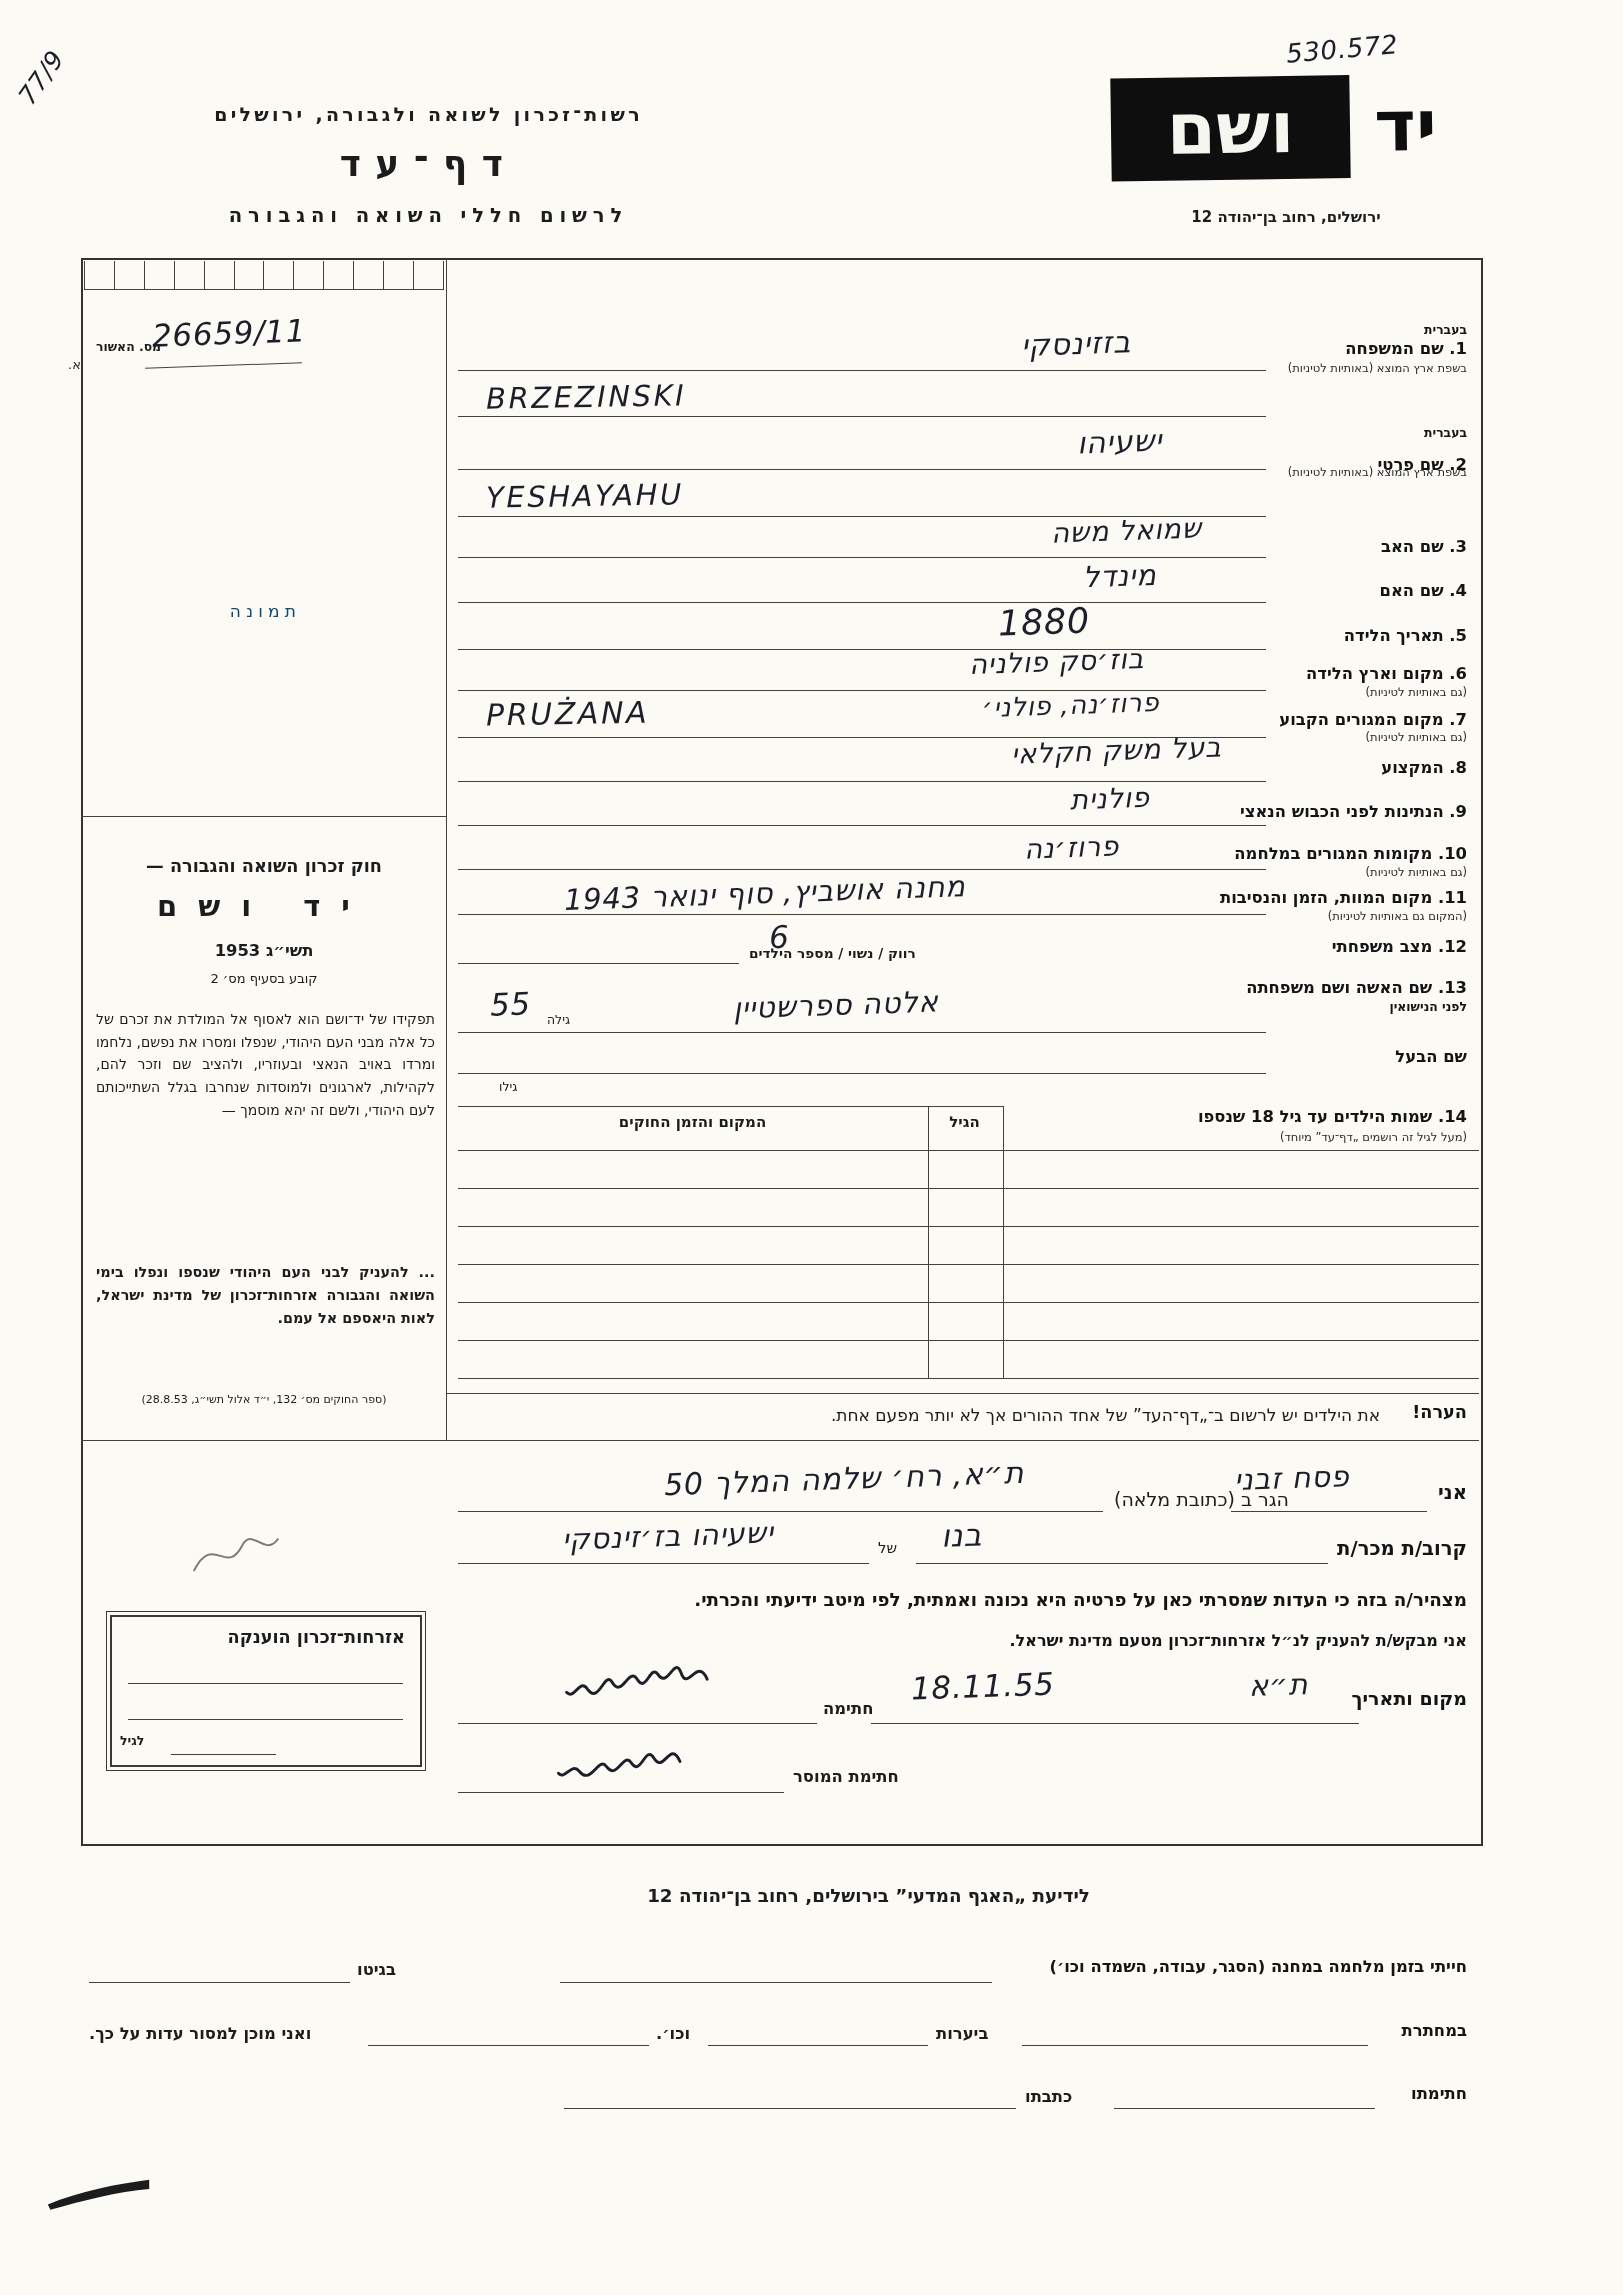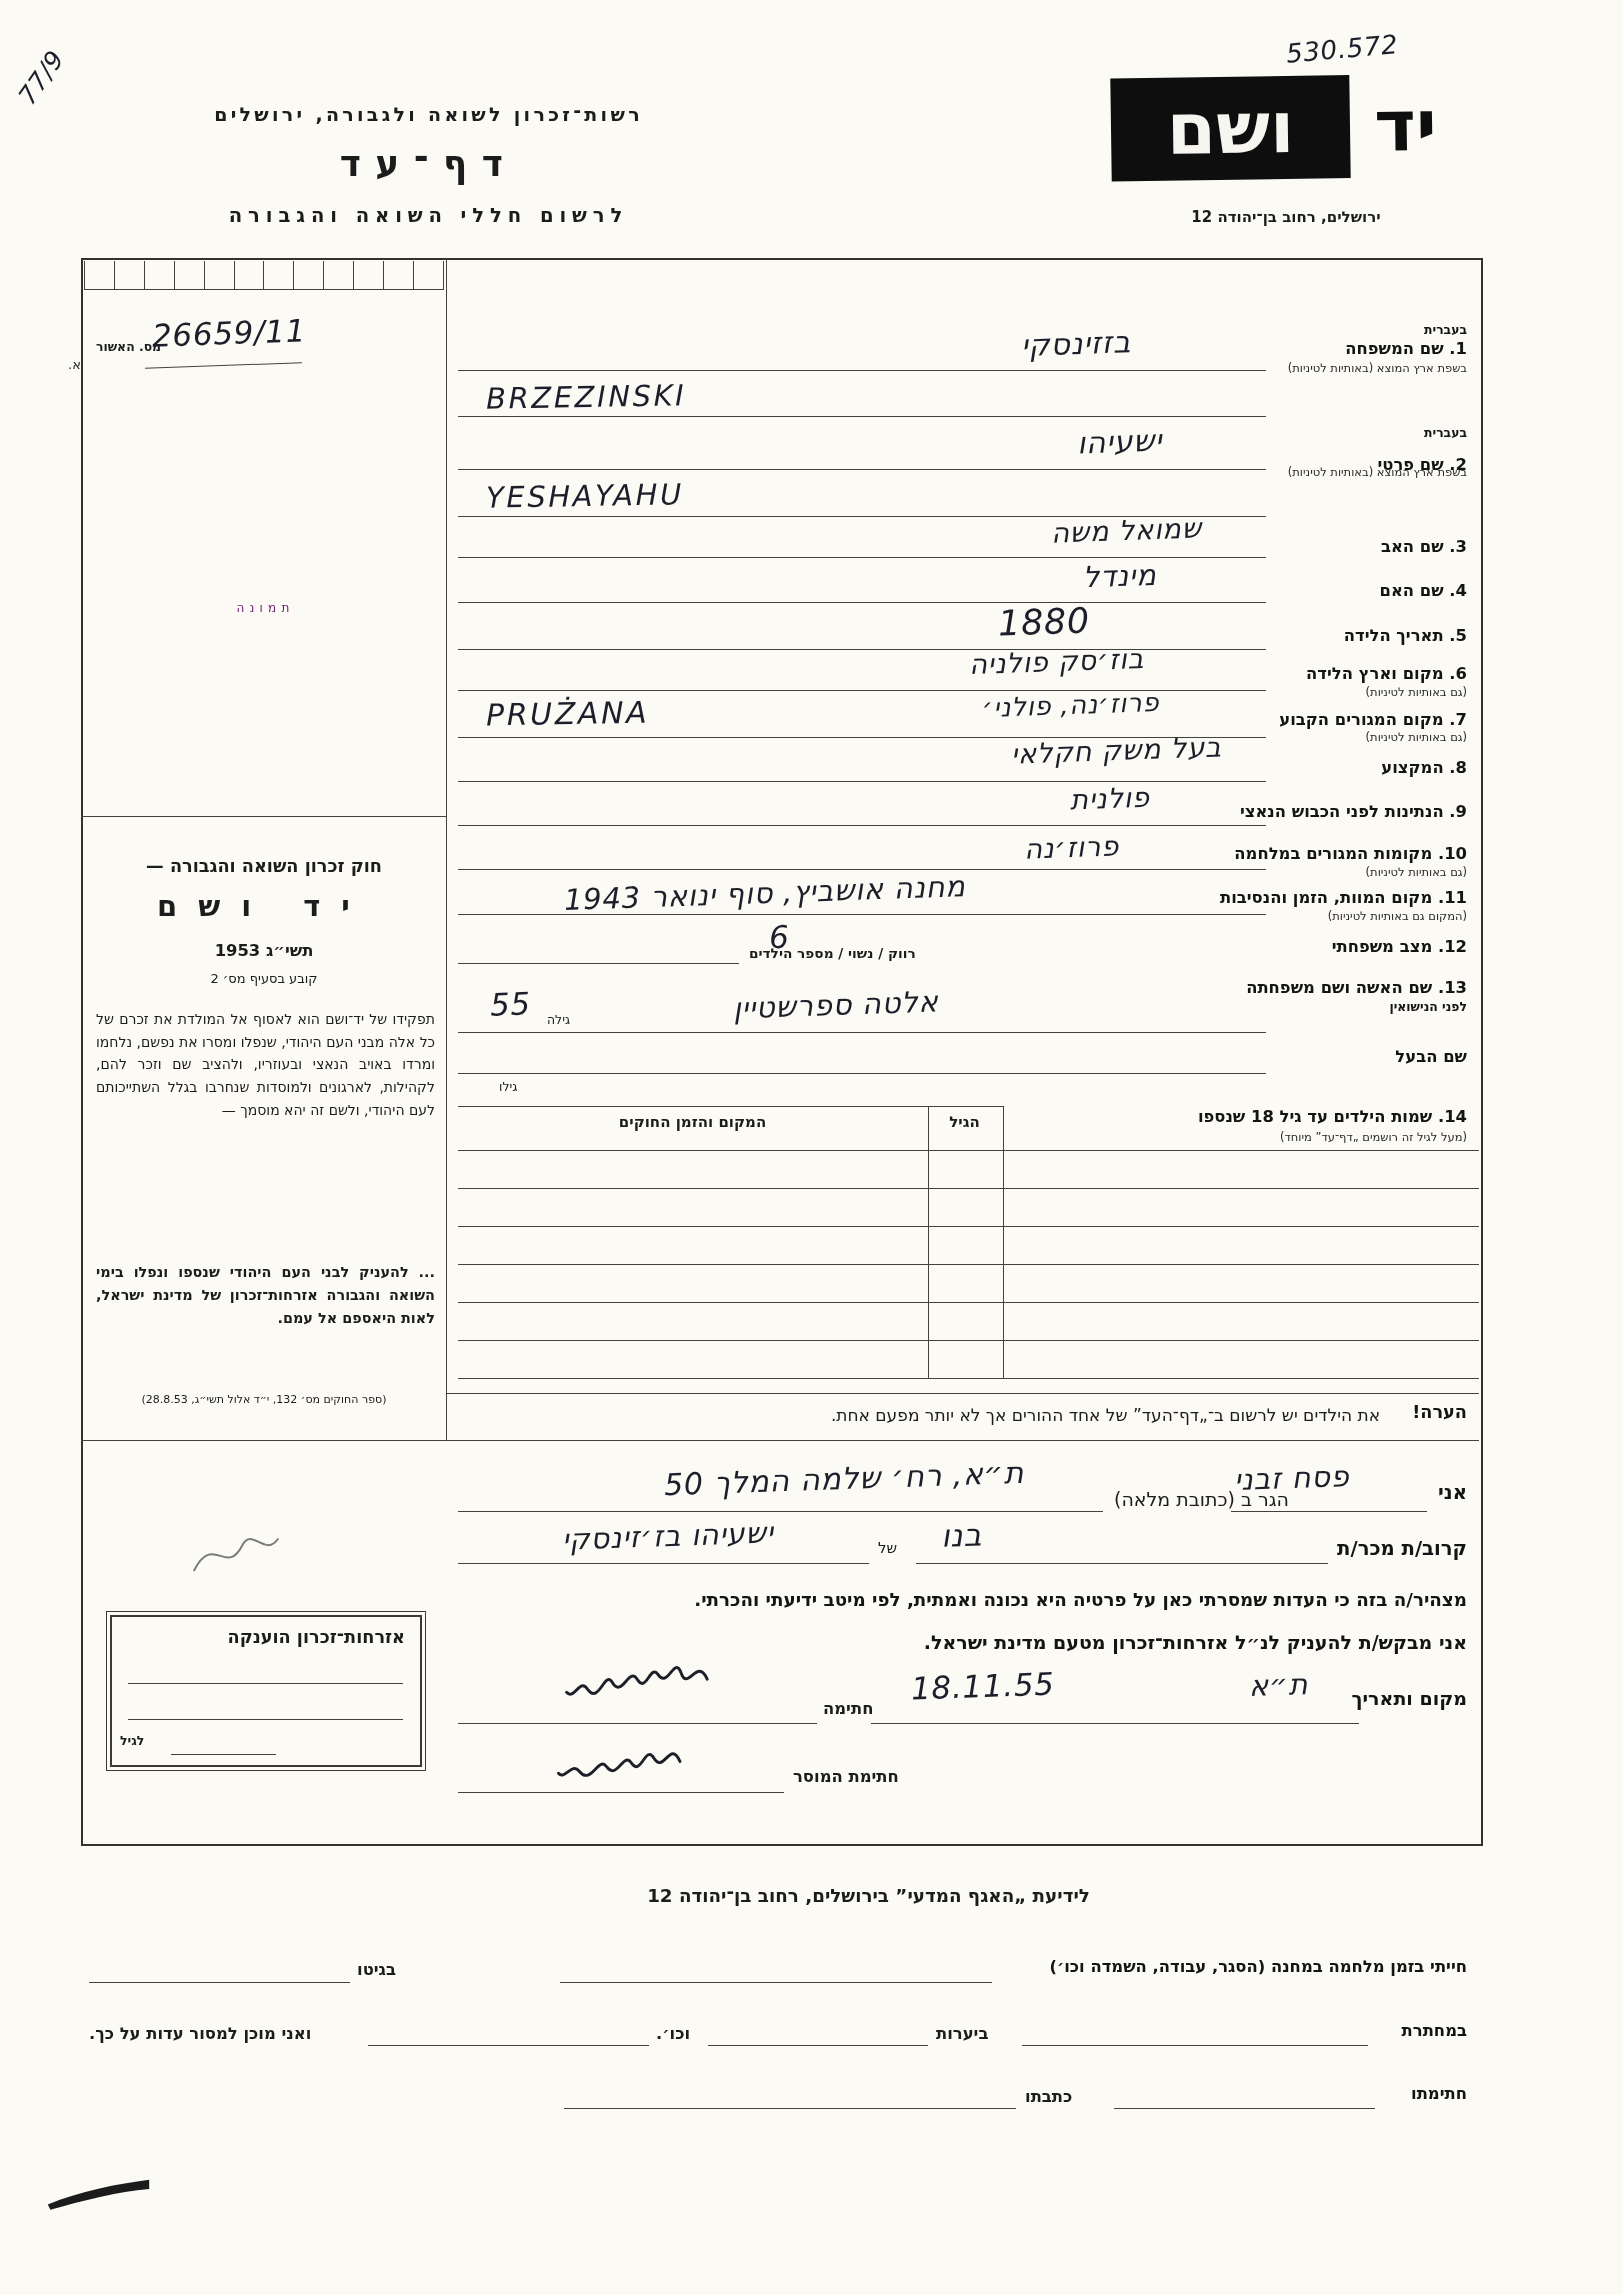--- a/index.html
+++ b/index.html
@@ -53,21 +53,21 @@
       <div></div>
     <div></div>
       <div></div>
     <div></div>
       <div></div>
     <div></div>
       <div></div>
   </div>
   <div class="vrule" style="left:446px;top:258px;height:1182px;"></div>
   <div class="rule" style="left:81px;top:816px;width:365px;"></div>
-  <div class="pl c" style="left:190px;top:601px;width:151px;font-size:12px;letter-spacing:5.2px;color:#701a75;">תמונה</div>
+  <div class="pl c" style="left:190px;top:601px;width:151px;font-size:17px;letter-spacing:5.2px;color:#0c4a6e;">תמונה</div>
 
   <div class="pl" style="left:96px;top:339px;font-size:12.4px;font-weight:700;">מס. האשור</div>
   <div class="hw" style="left:152px;top:315px;font-size:31px;">26659/11</div>
   <div class="rule" style="left:145px;top:365px;width:157px;transform:rotate(-2deg);"></div>
   <div class="pl" style="left:68px;top:357px;font-size:13px;">א.</div>
 
   <div class="pl c" style="left:90px;top:856px;width:348px;font-size:17.7px;font-weight:700;">חוק זכרון השואה והגבורה —</div>
   <div class="pl c" style="left:90px;top:889px;width:348px;font-size:29px;font-weight:900;letter-spacing:21px;">יד ושם</div>
   <div class="pl c" style="left:90px;top:941px;width:348px;font-size:16.4px;font-weight:700;">תשי״ג 1953</div>
   <div class="pl c" style="left:90px;top:971px;width:348px;font-size:13px;">קובע בסעיף מס׳ 2</div>
@@ -179,21 +179,21 @@
   <div class="rule" style="left:458px;top:1511px;width:645px;"></div>
 
   <div class="lbl" style="top:1537px;font-size:19.6px;">קרוב/ת מכר/ת</div>
   <div class="hw" style="left:941px;top:1517px;font-size:31px;">בנו</div>
   <div class="rule" style="left:916px;top:1563px;width:412px;"></div>
   <div class="pl" style="left:878px;top:1539px;font-size:15px;font-weight:400;">של</div>
   <div class="hw" style="left:562px;top:1519px;font-size:29px;">ישעיהו בז׳זינסקי</div>
   <div class="rule" style="left:458px;top:1563px;width:411px;"></div>
 
   <div class="lbl" style="top:1589px;font-size:18.3px;">מצהיר/ה בזה כי העדות שמסרתי כאן על פרטיה היא נכונה ואמתית, לפי מיטב ידיעתי והכרתי.</div>
-  <div class="lbl" style="top:1631px;font-size:19px;margin-left:16px;">אני מבקש/ת להעניק לנ״ל אזרחות־זכרון מטעם מדינת ישראל.</div>
+  <div class="lbl" style="top:1631px;font-size:16px;margin-left:16px;">אני מבקש/ת להעניק לנ״ל אזרחות־זכרון מטעם מדינת ישראל.</div>
 
   <div class="lbl" style="top:1687px;font-size:19px;">מקום ותאריך</div>
   <div class="hw" style="left:1249px;top:1668px;font-size:29px;">ת״א</div>
   <div class="hw" style="left:911px;top:1668px;font-size:31px;">18.11.55</div>
   <div class="rule" style="left:871px;top:1723px;width:488px;"></div>
   <div class="pl" style="left:823px;top:1699px;font-size:16.4px;font-weight:700;">חתימה</div>
   <svg class="sig" style="left:560px;top:1643px;" width="157" height="79" viewBox="0 0 240 120">
     <path d="M225,55 C210,20 195,75 185,45 C175,18 165,70 150,48 C138,30 132,78 118,55 C105,35 95,85 80,60 C68,40 60,95 42,70 C30,52 22,88 10,75" stroke="#1f1f2a" stroke-width="4.5" fill="none" stroke-linecap="round"></path>
   </svg>
   <div class="rule" style="left:458px;top:1723px;width:359px;"></div>

